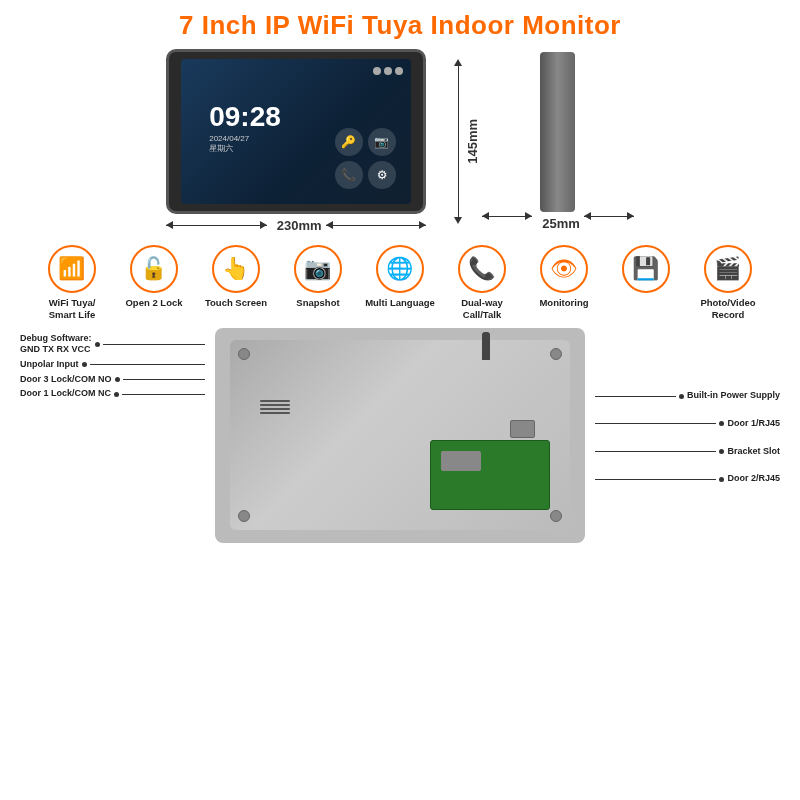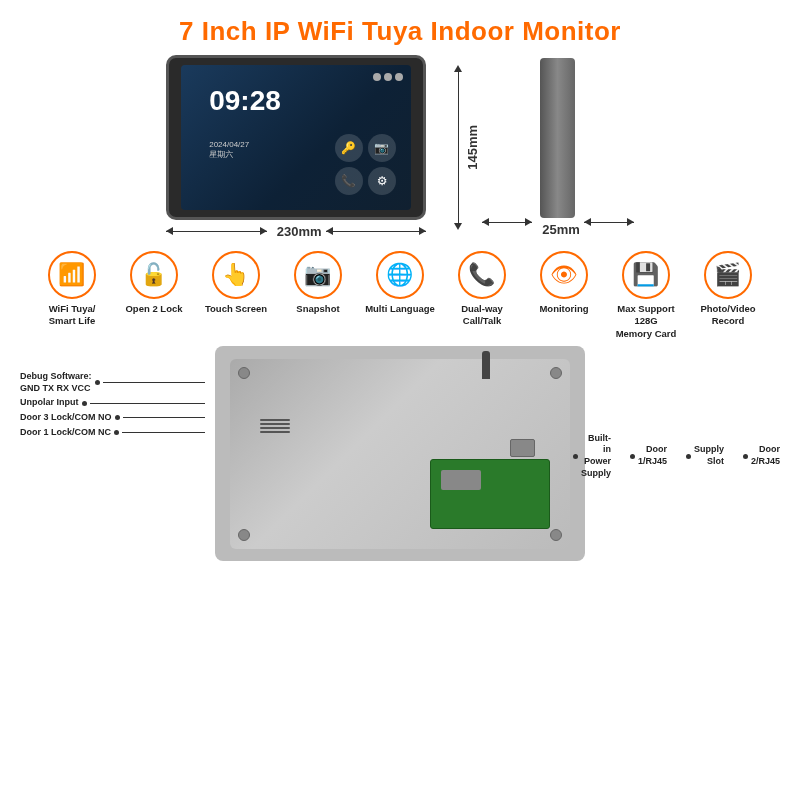--- a/index.html
+++ b/index.html
@@ -10,21 +10,21 @@
       font-family: Arial, sans-serif;
       overflow: hidden;
     }
 
     .page {
       width: 800px;
       height: 800px;
       display: flex;
       flex-direction: column;
       align-items: center;
-      padding: 16px 20px;
+      padding: 10px 20px;
     }
 
     
     .main-title {
       font-size: 26px;
       font-weight: 900;
       color: #ff6a00;
       text-align: center;
       margin-bottom: 8px;
       letter-spacing: 0.5px;
@@ -68,21 +68,21 @@
       display: flex;
       align-items: center;
       justify-content: center;
     }
 
     .screen-time {
       color: #fff;
       font-size: 28px;
       font-weight: bold;
       position: absolute;
-      top: 20px;
+      top: 42px;
       left: 28px;
     }
 
     .screen-icons {
       position: absolute;
       right: 8px;
       top: 8px;
       display: flex;
       gap: 3px;
     }
@@ -323,28 +323,27 @@
       gap: 0;
     }
 
     .left-labels {
       width: 185px;
       display: flex;
       flex-direction: column;
       justify-content: flex-start;
       padding-top: 5px;
       gap: 3px;
-      margin-top: 20px;
     }
 
     .right-labels {
       width: 185px;
       display: flex;
-      flex-direction: row;
-      justify-content: flex-end;
+      flex-direction: column;
+      justify-content: center;
       padding-top: 5px;
       gap: 16px;
       text-align: right;
     }
 
     .label-row {
       font-size: 9px;
       font-weight: bold;
       color: #222;
       line-height: 1.3;
@@ -540,21 +539,20 @@
       <div class="feature-item">
       <div class="feature-icon-circle">📞</div>
       <div class="feature-label">Dual-way<br>Call/Talk</div>
     </div>
       <div class="feature-item">
       <div class="feature-icon-circle">👁</div>
       <div class="feature-label">Monitoring</div>
     </div>
       <div class="feature-item">
       <div class="feature-icon-circle">💾</div>
-      <div class="feature-label">Max Support 128G<br>Memory Card</div>
     </div>
       <div class="feature-item">
       <div class="feature-icon-circle">🎬</div>
       <div class="feature-label">Photo/Video<br>Record</div>
     </div>
     </div>
 
   <div class="back-panel-container">
 
     <div class="left-labels" id="left-labels">
@@ -614,21 +612,21 @@
       <span class="ann-text-right">Built-in Power Supply</span>
     </div>
         <div class="label-row right">
       <span style="flex:1;height:1px;background:#333;display:inline-block;"></span>
       <span class="label-dot"></span>
       <span class="ann-text-right">Door 1/RJ45</span>
     </div>
         <div class="label-row right">
       <span style="flex:1;height:1px;background:#333;display:inline-block;"></span>
       <span class="label-dot"></span>
-      <span class="ann-text-right">Supply Slot</span>
+      <span class="ann-text-right">Bracket Slot</span>
     </div>
         <div class="label-row right">
       <span style="flex:1;height:1px;background:#333;display:inline-block;"></span>
       <span class="label-dot"></span>
       <span class="ann-text-right">Door 2/RJ45</span>
     </div>
       </div>
 
   </div>
 

